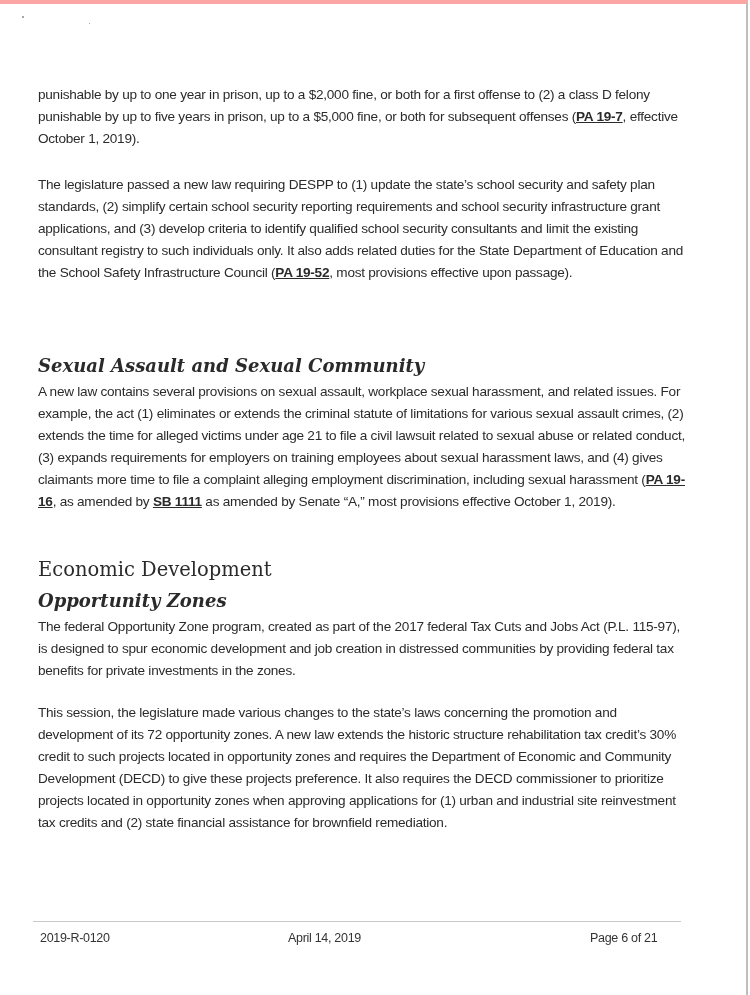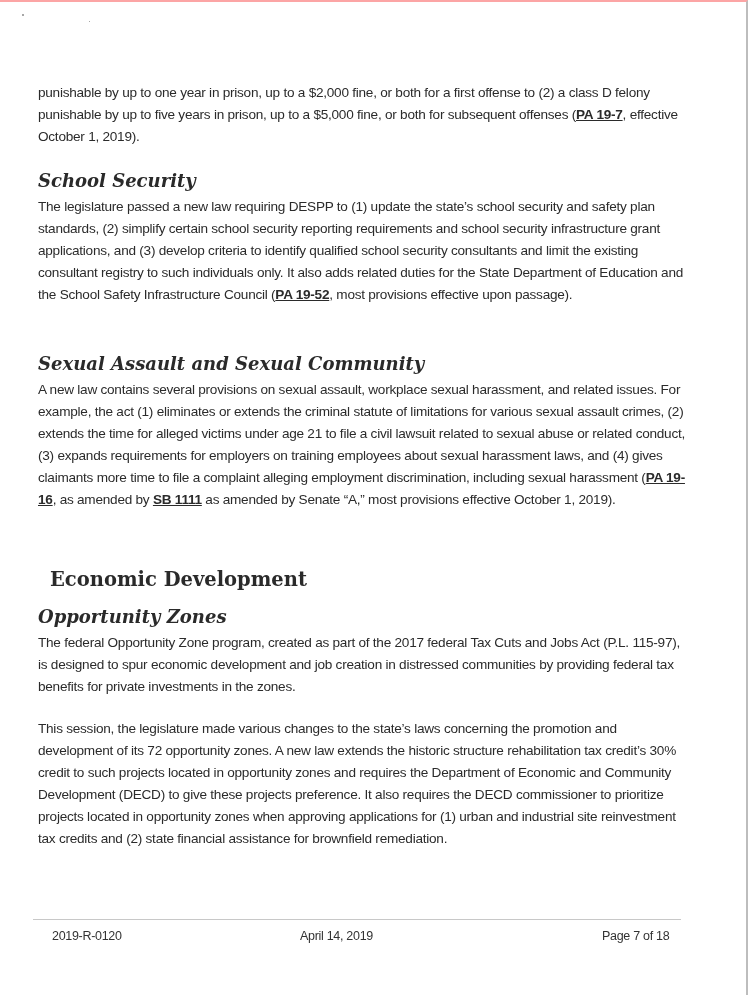--- a/index.html
+++ b/index.html
@@ -1,69 +1,68 @@
 <!DOCTYPE html>
 <html><head>
   <meta charset="utf-8">
   <style>
     html, body { margin: 0; padding: 0; background: #ffffff; }
     body { width: 750px; height: 995px; position: relative; overflow: hidden; }
     .page {
       position: absolute; left: 0; top: 0; width: 748px; height: 995px;
       background: #ffffff;
-      border-top: 2px solid #fca5a5;
+      border-top: 4px solid #fca5a5;
       border-right: 2px solid #bdbdbd;
       box-sizing: border-box;
     }
     .speck { position: absolute; width: 2px; height: 2px; border-radius: 50%; background: #8a8a8a; }
     p { margin: 0; }
     h2.subhead {
       font-family: "DejaVu Serif", "Liberation Serif", serif;
       font-style: italic; font-weight: bold;
       font-size: 18px; line-height: 24px; margin: 0; color: #2a2a2a;
       letter-spacing: 0;
     }
     h1.sectionhead {
       font-family: "DejaVu Serif", "Liberation Serif", serif;
-      font-weight: bold; font-size: 19.5px; line-height: 26px;
-      margin: 12px; color: #2a2a2a; letter-spacing: 0;
+      font-weight: normal; font-size: 19.5px; line-height: 26px;
+      margin: 0; color: #2a2a2a; letter-spacing: 0;
     }
     a.cite { color: #2b2b2b; text-decoration: underline; font-weight: bold; }
     .sec { position: absolute; left: 38px; width: 650px; }
     .footer-line { position: absolute; left: 33px; top: 917px; width: 648px; height: 1px; background: #c8c8c8; }
     .footer {
       position: absolute; top: 927px; font-family: "Liberation Sans", sans-serif;
-      font-size: 12.5px; color: #333; letter-spacing: -0.3px; margin-left: 12px;
+      font-size: 12.5px; color: #333; letter-spacing: -0.3px;
     }
   </style>
 </head>
 <body>
 
 <div class="page">
   <span class="speck" style="left:22px;top:12px;"></span>
   <span class="speck" style="left:89px;top:19px;width:1px;height:1px;"></span>
 
   <div class="sec" style="top:80px;">
     <p class="content-p" style="font-family:'Liberation Sans', sans-serif;font-size:13.6px;line-height:22px;letter-spacing:-0.25px;color:#2b2b2b;"><span>punishable by up to one year in prison, up to a $2,000 fine, or both for a first offense to (2) a class D felony punishable by up to five years in prison, up to a $5,000 fine, or both for subsequent offenses (</span><a class="cite" href="#">PA 19-7</a><span>, effective October 1, 2019).</span></p>
   </div>
 
   <div class="sec" style="top:167px;">
-    <h2 class="subhead">School Security</h2>
     <p style="font-family:'Liberation Sans', sans-serif;font-size:13.6px;line-height:22px;letter-spacing:-0.25px;color:#2b2b2b;margin-top:3px;"><span>The legislature passed a new law requiring DESPP to (1) update the state’s school security and safety plan standards, (2) simplify certain school security reporting requirements and school security infrastructure grant applications, and (3) develop criteria to identify qualified school security consultants and limit the existing consultant registry to such individuals only. It also adds related duties for the State Department of Education and the School Safety Infrastructure Council (</span><a class="cite" href="#">PA 19-52</a><span>, most provisions effective upon passage).</span></p>
   </div>
 
   <div class="sec" style="top:350px;">
     <h2 class="subhead">Sexual Assault and Sexual Community</h2>
     <p style="font-family:'Liberation Sans', sans-serif;font-size:13.6px;line-height:22px;letter-spacing:-0.25px;color:#2b2b2b;margin-top:3px;"><span>A new law contains several provisions on sexual assault, workplace sexual harassment, and related issues. For example, the act (1) eliminates or extends the criminal statute of limitations for various sexual assault crimes, (2) extends the time for alleged victims under age 21 to file a civil lawsuit related to sexual abuse or related conduct, (3) expands requirements for employers on training employees about sexual harassment laws, and (4) gives claimants more time to file a complaint alleging employment discrimination, including sexual harassment (</span><a class="cite" href="#">PA 19-16</a><span>, as amended by </span><a class="cite" href="#">SB 1111</a><span> as amended by Senate “A,” most provisions effective October 1, 2019).</span></p>
   </div>
 
   <div class="sec" style="top:553px;">
     <h1 class="sectionhead">Economic Development</h1>
-    <h2 class="subhead" style="">Opportunity Zones</h2>
+    <h2 class="subhead" style="margin-top:6px;">Opportunity Zones</h2>
     <p style="font-family:'Liberation Sans', sans-serif;font-size:13.6px;line-height:22px;letter-spacing:-0.25px;color:#2b2b2b;margin-top:3px;">The federal Opportunity Zone program, created as part of the 2017 federal Tax Cuts and Jobs Act (P.L. 115-97), is designed to spur economic development and job creation in distressed communities by providing federal tax benefits for private investments in the zones.</p>
     <p style="font-family:'Liberation Sans', sans-serif;font-size:13.6px;line-height:22px;letter-spacing:-0.25px;color:#2b2b2b;margin-top:20px;">This session, the legislature made various changes to the state’s laws concerning the promotion and development of its 72 opportunity zones. A new law extends the historic structure rehabilitation tax credit’s 30% credit to such projects located in opportunity zones and requires the Department of Economic and Community Development (DECD) to give these projects preference. It also requires the DECD commissioner to prioritize projects located in opportunity zones when approving applications for (1) urban and industrial site reinvestment tax credits and (2) state financial assistance for brownfield remediation.</p>
   </div>
 
   <div class="footer-line"></div>
   <div class="footer" style="left:40px;">2019-R-0120</div>
   <div class="footer" style="left:288px;">April 14, 2019</div>
-  <div class="footer" style="left:590px;">Page 7 of 18</div>
+  <div class="footer" style="left:590px;">Page 6 of 21</div>
 </div>
 
 </body></html>

